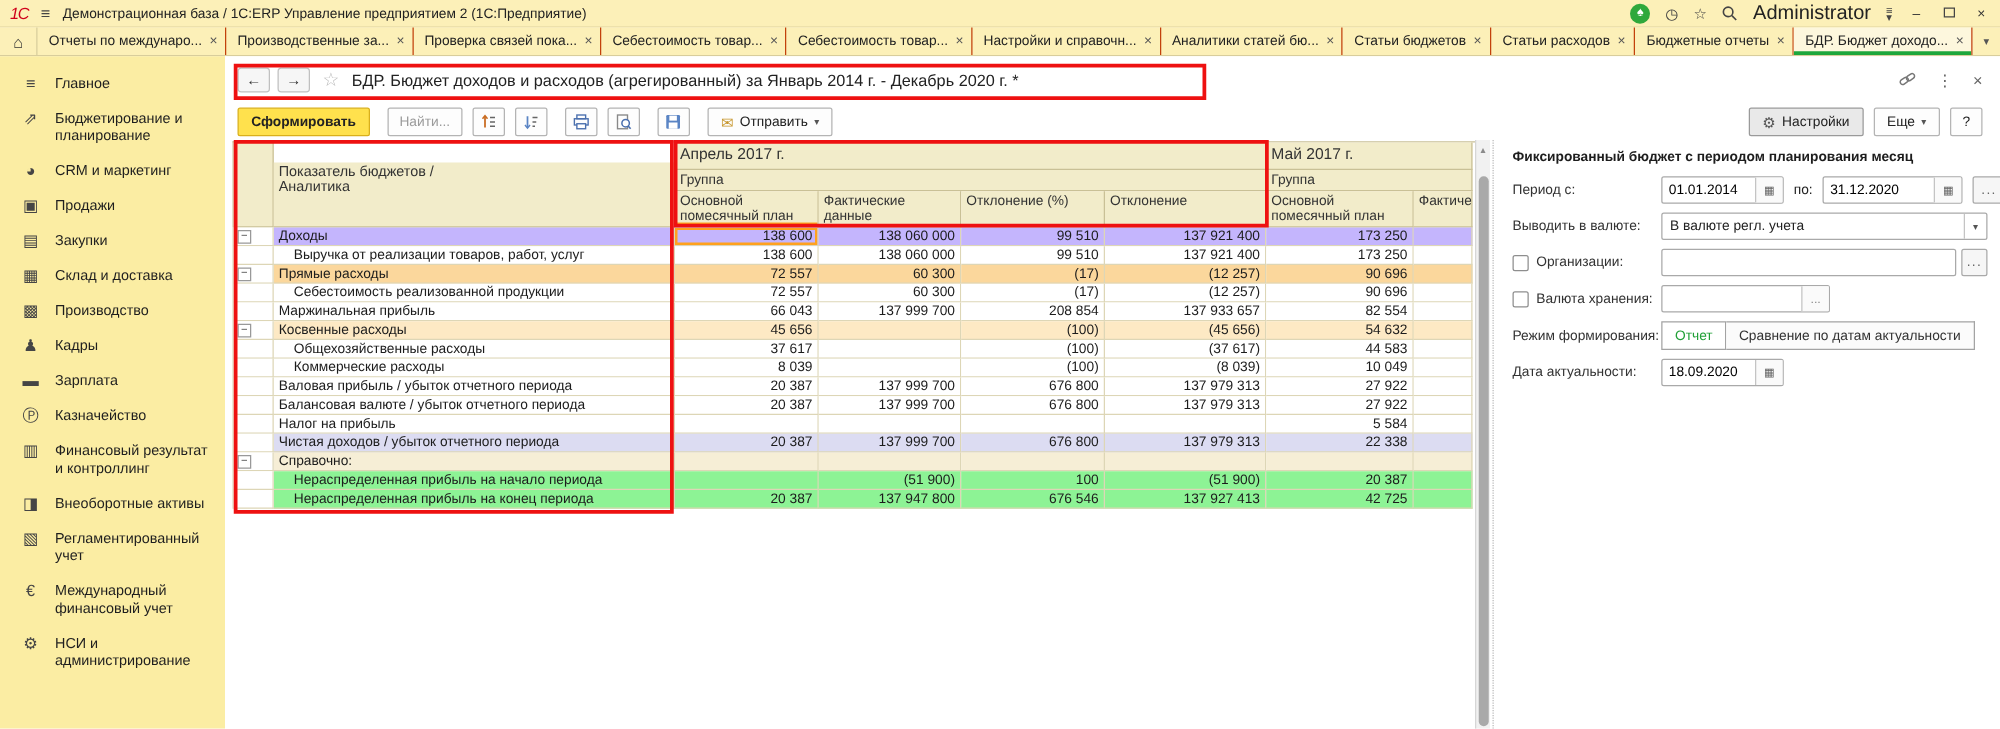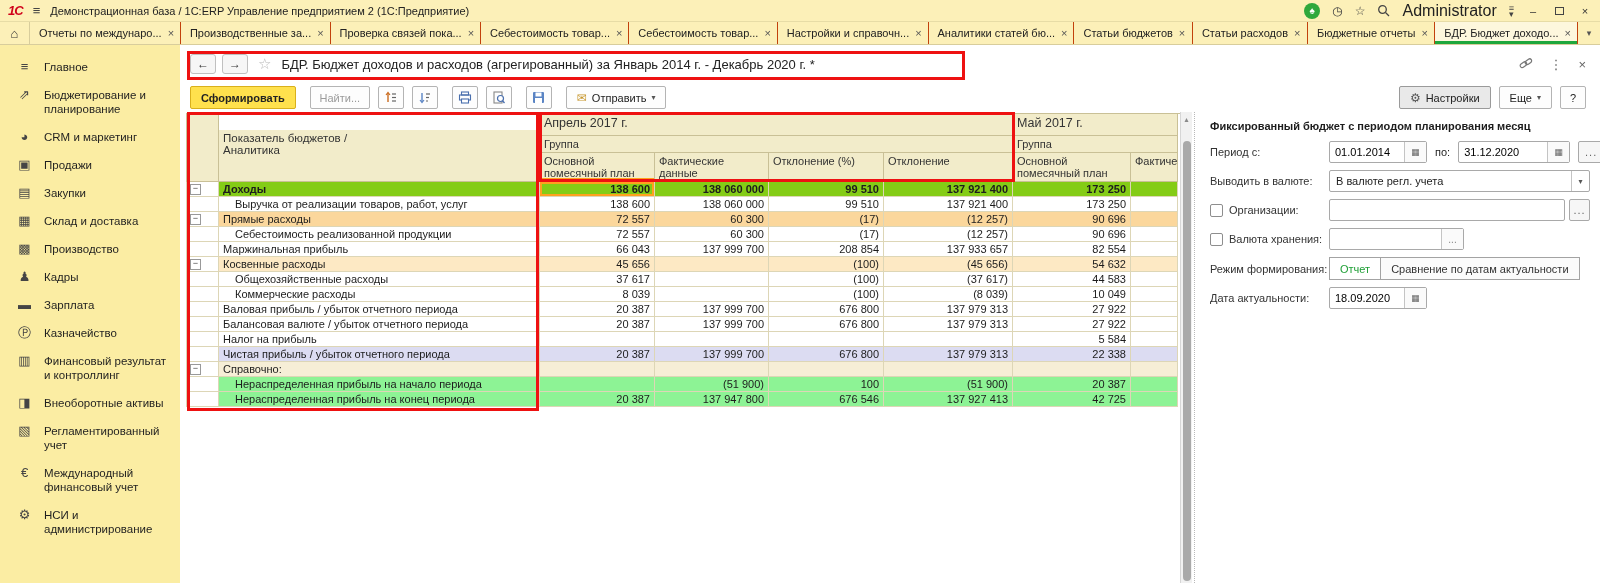--- a/index.html
+++ b/index.html
@@ -1,21 +1,21 @@
 <!DOCTYPE html>
 <html><head>
 <meta charset="utf-8">
 <style>
   * { margin:0; padding:0; box-sizing:border-box; }
   html,body { width:1600px; height:583px; overflow:hidden; font-family:"Liberation Sans", sans-serif; background:#fff; }
   body { position:relative; font-size:11px; color:#222; }
 
   
   .titlebar { height:22px; background:#fcf0b8; display:flex; align-items:center; padding:0 8px; gap:10px; border-bottom:1px solid #e7dca6; }
-  .logo-1c { color:#d0021b; font-weight:bold; font-style:italic; font-size:13px; letter-spacing:-1px; }
+  .logo-1c { color:#d0021b; font-weight:normal; font-style:italic; font-size:13px; letter-spacing:-1px; }
   .tb-menu { font-size:13px; color:#444; cursor:pointer; }
   .tb-title { font-size:11px; color:#222; }
   .tb-right { margin-left:auto; display:flex; align-items:center; gap:12px; }
   .notif-circle { width:16px; height:16px; border-radius:50%; background:#2fa83c; color:#fff; font-size:10px; display:flex; align-items:center; justify-content:center; }
   .tb-ico { font-size:12px; color:#444; }
   .user-name { font-size:16px; color:#222; }
   .menu-caret { display:flex; flex-direction:column; align-items:center; line-height:6px; font-size:9px; color:#444; }
   .win-btn { font-size:11px; color:#333; width:14px; text-align:center; }
   .max-box { width:9px; height:8px; border:1px solid #444; display:inline-block; }
 
@@ -65,21 +65,21 @@
   .hc.month { font-size:12.5px; }
   .hc.rowlabel { white-space:pre-line; font-size:11.5px;margin-top:16px; }
   .hc.sel-col { box-shadow:inset 0 -3px 0 #ffa11e; }
 
   .tbody { border-left:1px solid #d9d2b2; }
   .trow { height:15px; }
   .cell { border-right:1px solid #ddd6b6; border-bottom:1px solid #ddd6b6; padding:0 4px; display:flex; align-items:center; overflow:hidden; font-size:11px; color:#1c1c1c; background:#fff; white-space:nowrap; }
   .cell.num { justify-content:flex-end; }
   .treecell { position:relative; background:#fff; border-right:1px solid #ddd6b6; border-bottom:1px solid #ddd6b6; }
   .treecell.exp::before { content:"−"; position:absolute; left:3px; top:2px; width:9px; height:9px; border:1px solid #999; background:#fff; font-size:9px; line-height:7px; text-align:center; color:#444; }
-  .trow.green  .cell { background:#84cc16;font-weight:bold; }
+  .trow.green  .cell { background:#c4b5fd; }
   .trow.orange .cell { background:#fbd79c; }
   .trow.paleorange .cell { background:#fde9c4; }
   .trow.lavender .cell { background:#dcdcf2; }
   .trow.cream .cell { background:#f6eed6; }
   .trow.brightgreen .cell { background:#8df395; }
   .cell.lbl.lvl1 { padding-left:16px; }
   .cell.sel-cell { box-shadow:inset 0 0 0 2px #ffa11e; }
 
   
   .vscroll { width:12px; background:#f1f1f1; border-left:1px solid #d6d6d6; display:flex; flex-direction:column; align-items:center; }
@@ -497,21 +497,21 @@
               <div class="cell num"></div>
               <div class="cell num"></div>
               <div class="cell num"></div>
               <div class="cell num"></div>
               <div class="cell num">5 584</div>
               <div class="cell num"></div>
             </div>
 
             <div class="trow lavender">
               <div class="treecell"></div>
-              <div class="cell lbl lvl0">Чистая прибыль / убыток отчетного периода</div>
+              <div class="cell lbl lvl0">Чистая доходов / убыток отчетного периода</div>
               <div class="cell num">20 387</div>
               <div class="cell num">137 999 700</div>
               <div class="cell num">676 800</div>
               <div class="cell num">137 979 313</div>
               <div class="cell num">22 338</div>
               <div class="cell num"></div>
             </div>
 
             <div class="trow cream">
               <div class="treecell exp"></div>

